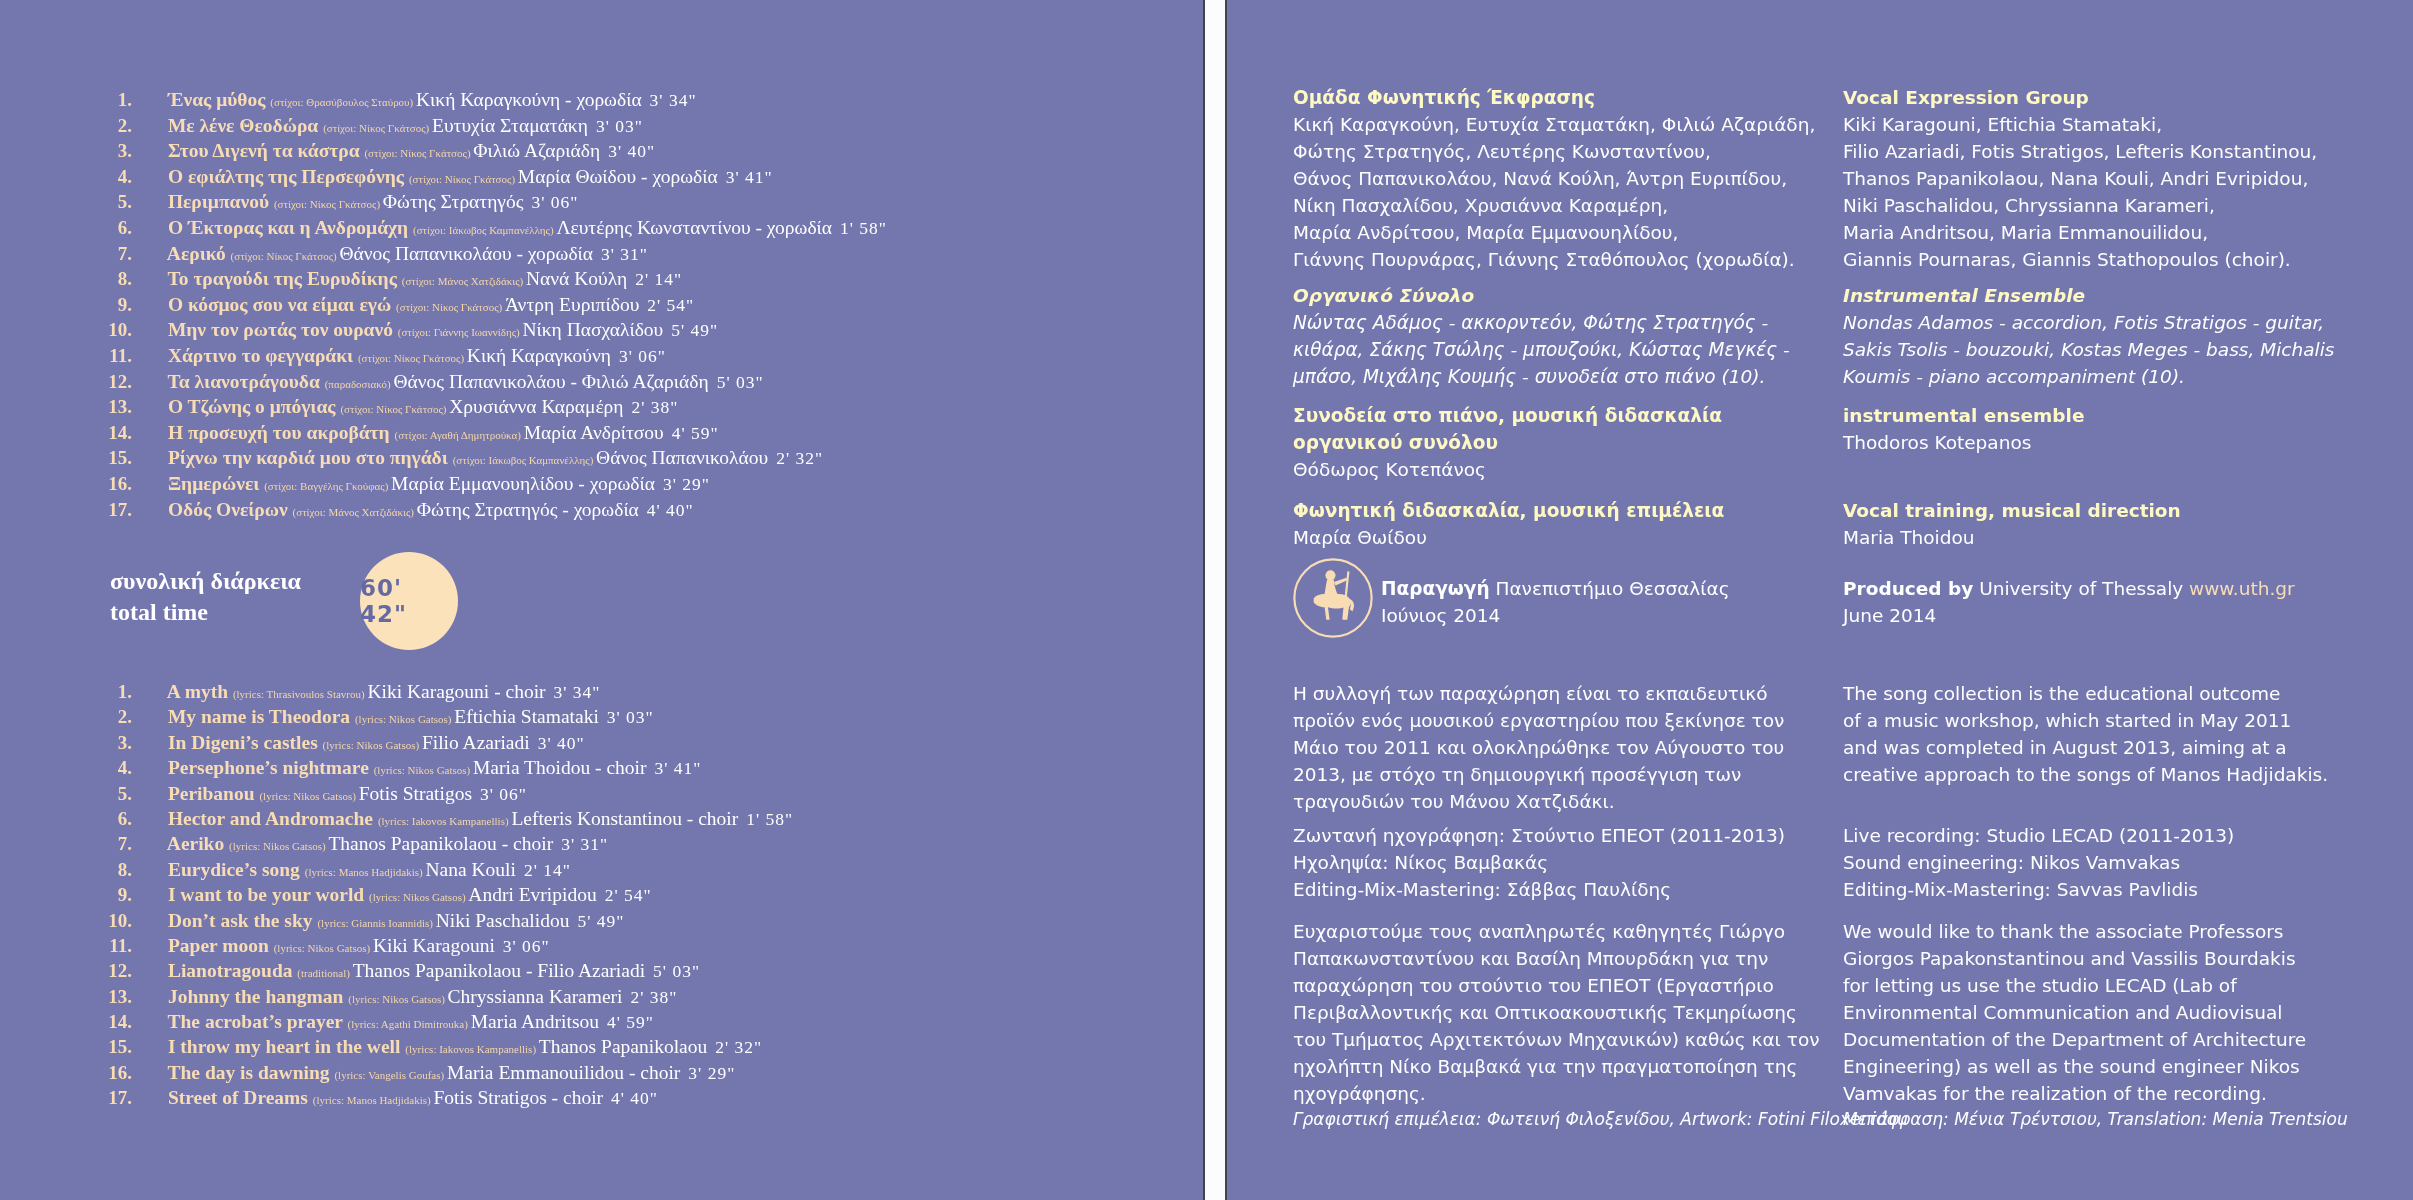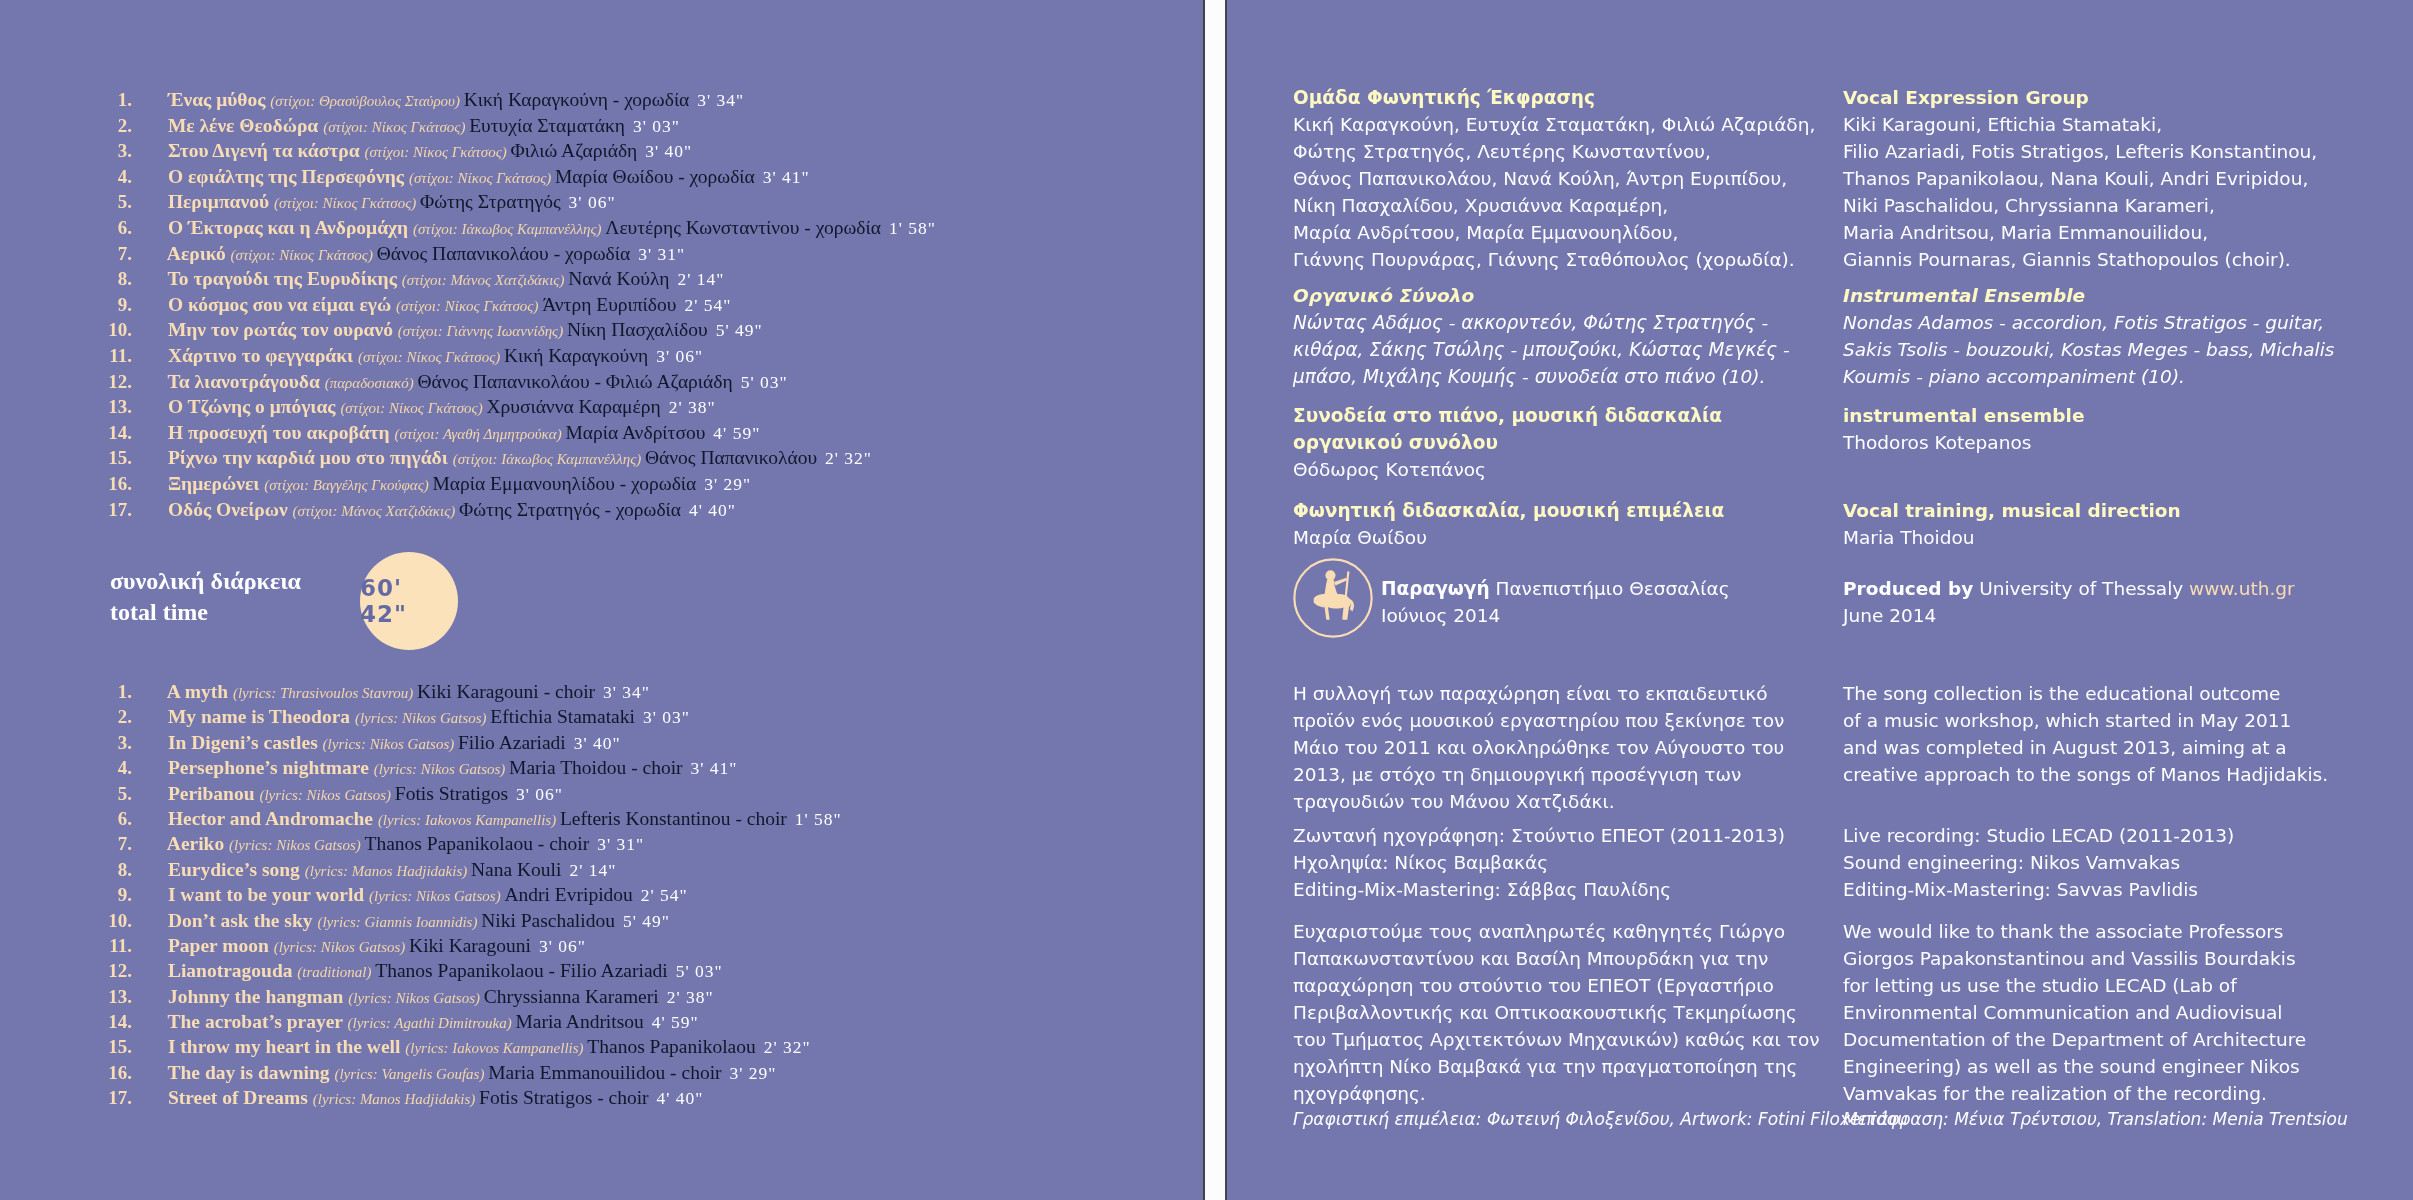--- a/index.html
+++ b/index.html
@@ -14,22 +14,22 @@
   
   .tracklist{position:absolute;left:88px;white-space:nowrap;
              font-family:"Liberation Serif",serif;}
   .tracklist-el{top:87px;}
   .tracklist-en{top:679px;}
   .track{height:25.6px;line-height:25.6px;}
   .tracklist-en .track{height:25.4px;line-height:25.4px;}
   .t-no{display:inline-block;width:44px;text-align:right;color:#f8dcb4;font-weight:bold;
         font-size:19px;margin-right:7px;}
   .t-title{color:#f8dcb4;font-weight:bold;font-size:19.5px;margin-left:24px;}
-  .t-credit{color:#f4d6a9;font-size:15px;font-style:italic;}
-  .t-perf{color:#0f172a;font-size:19.5px;}
+  .t-credit{color:#f4d6a9;font-size:11px;}
+  .t-perf{color:#ffffff;font-size:19.5px;}
   .t-dur{color:#ffffff;font-size:17.5px;letter-spacing:1px;margin-left:8px;}
 
   
   .total-label{position:absolute;left:110px;top:566px;width:240px;text-align:left;
                font-family:"Liberation Serif",serif;font-weight:bold;color:#ffffff;
                font-size:24px;line-height:31px;}
   .total-badge{position:absolute;left:360px;top:552px;width:98px;height:98px;border-radius:50%;
                background:#fbe2ba;display:flex;align-items:center;justify-content:center;}
   .total-badge span{color:#666aa4;font-weight:bold;font-size:23px;letter-spacing:1px;}
 

